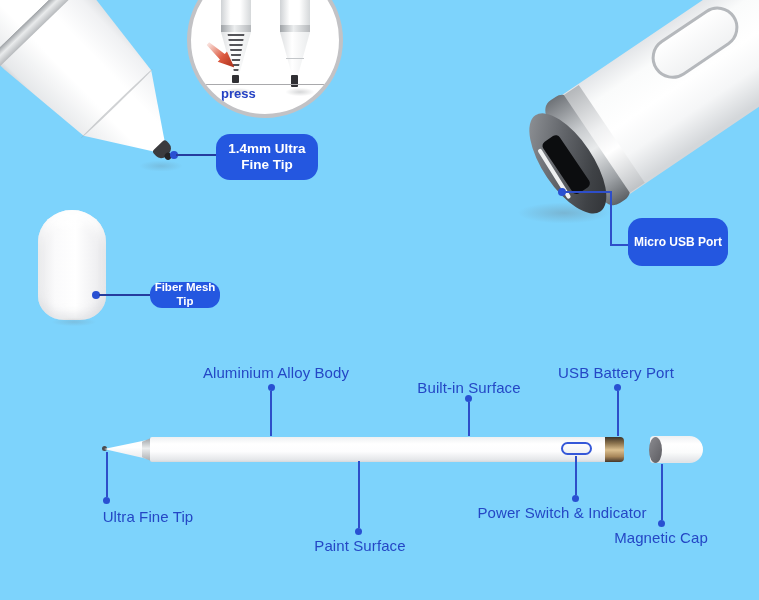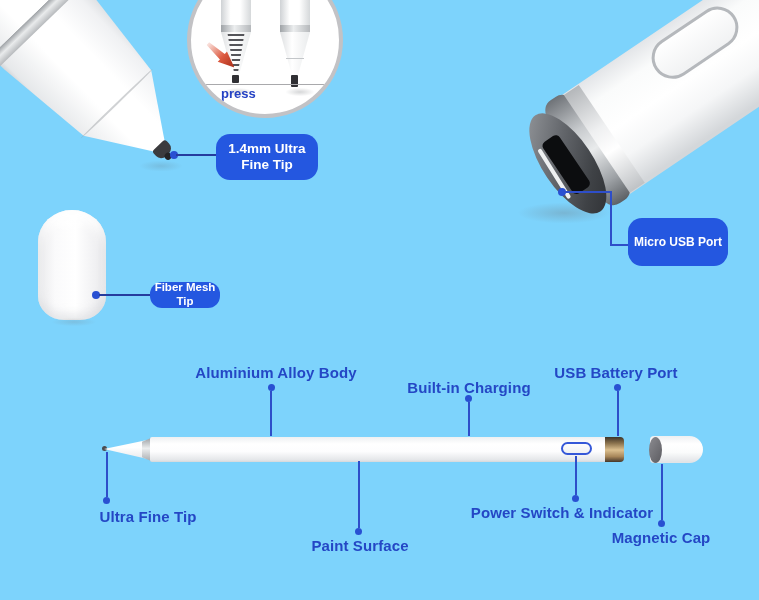--- a/index.html
+++ b/index.html
@@ -11,21 +11,21 @@
   
   .dot{position:absolute;border-radius:50%;background:#2950d2;}
   .cline{position:absolute;background:#2e4ec9;}
   .cline.navy{background:#253c9e;}
   .bluebox{
     position:absolute;background:#2457e0;color:#fff;font-weight:bold;
     display:flex;align-items:center;justify-content:center;text-align:center;
     border-radius:14px;line-height:1.2;z-index:12;
   }
   .feat{
-    position:absolute;color:#2447c5;font-weight:bold;font-size:15px;
+    position:absolute;color:#2447c5;font-weight:normal;font-size:15px;
     text-align:center;z-index:12;letter-spacing:.1px;
   }
 
   
   .pen-left{position:absolute;left:-7px;top:-126px;width:130px;height:335px;
     transform:rotate(-44deg);z-index:1;}
   .pl-body{position:absolute;inset:0;
     clip-path:polygon(0 0,130px 0,123px 150px,112px 253px,72px 314px,58px 314px,18px 253px,7px 150px);
     background:linear-gradient(90deg,#b9bdc1 0%,#e6e8ea 9%,#ffffff 38%,#ffffff 62%,#f0f1f3 85%,#d2d5d8 100%);}
   .pl-band{position:absolute;left:0;top:131px;width:100%;height:14px;
@@ -176,21 +176,21 @@
   <div class="sv-switch"></div>
   <div class="sv-gold"></div>
   <div class="sv-cap">
     <div class="sv-capface"></div>
   </div>
 
   <div class="feat" style="left:176px;top:364px;width:200px;">Aluminium Alloy Body</div>
   <div class="dot" style="left:268px;top:384px;width:7px;height:7px;"></div>
   <div class="cline" style="left:270px;top:391px;width:2px;height:45px;"></div>
 
-  <div class="feat" style="left:369px;top:379px;width:200px;">Built-in Charging</div>
+  <div class="feat" style="left:369px;top:379px;width:200px;">Built-in Surface</div>
   <div class="dot" style="left:465px;top:395px;width:7px;height:7px;"></div>
   <div class="cline" style="left:468px;top:402px;width:2px;height:34px;"></div>
 
   <div class="feat" style="left:516px;top:364px;width:200px;">USB Battery Port</div>
   <div class="dot" style="left:614px;top:384px;width:7px;height:7px;"></div>
   <div class="cline" style="left:617px;top:391px;width:2px;height:45px;"></div>
 
   <div class="cline" style="left:106px;top:452px;width:2px;height:45px;"></div>
   <div class="dot" style="left:103px;top:497px;width:7px;height:7px;"></div>
   <div class="feat" style="left:48px;top:508px;width:200px;text-align:center;">Ultra Fine Tip</div>

